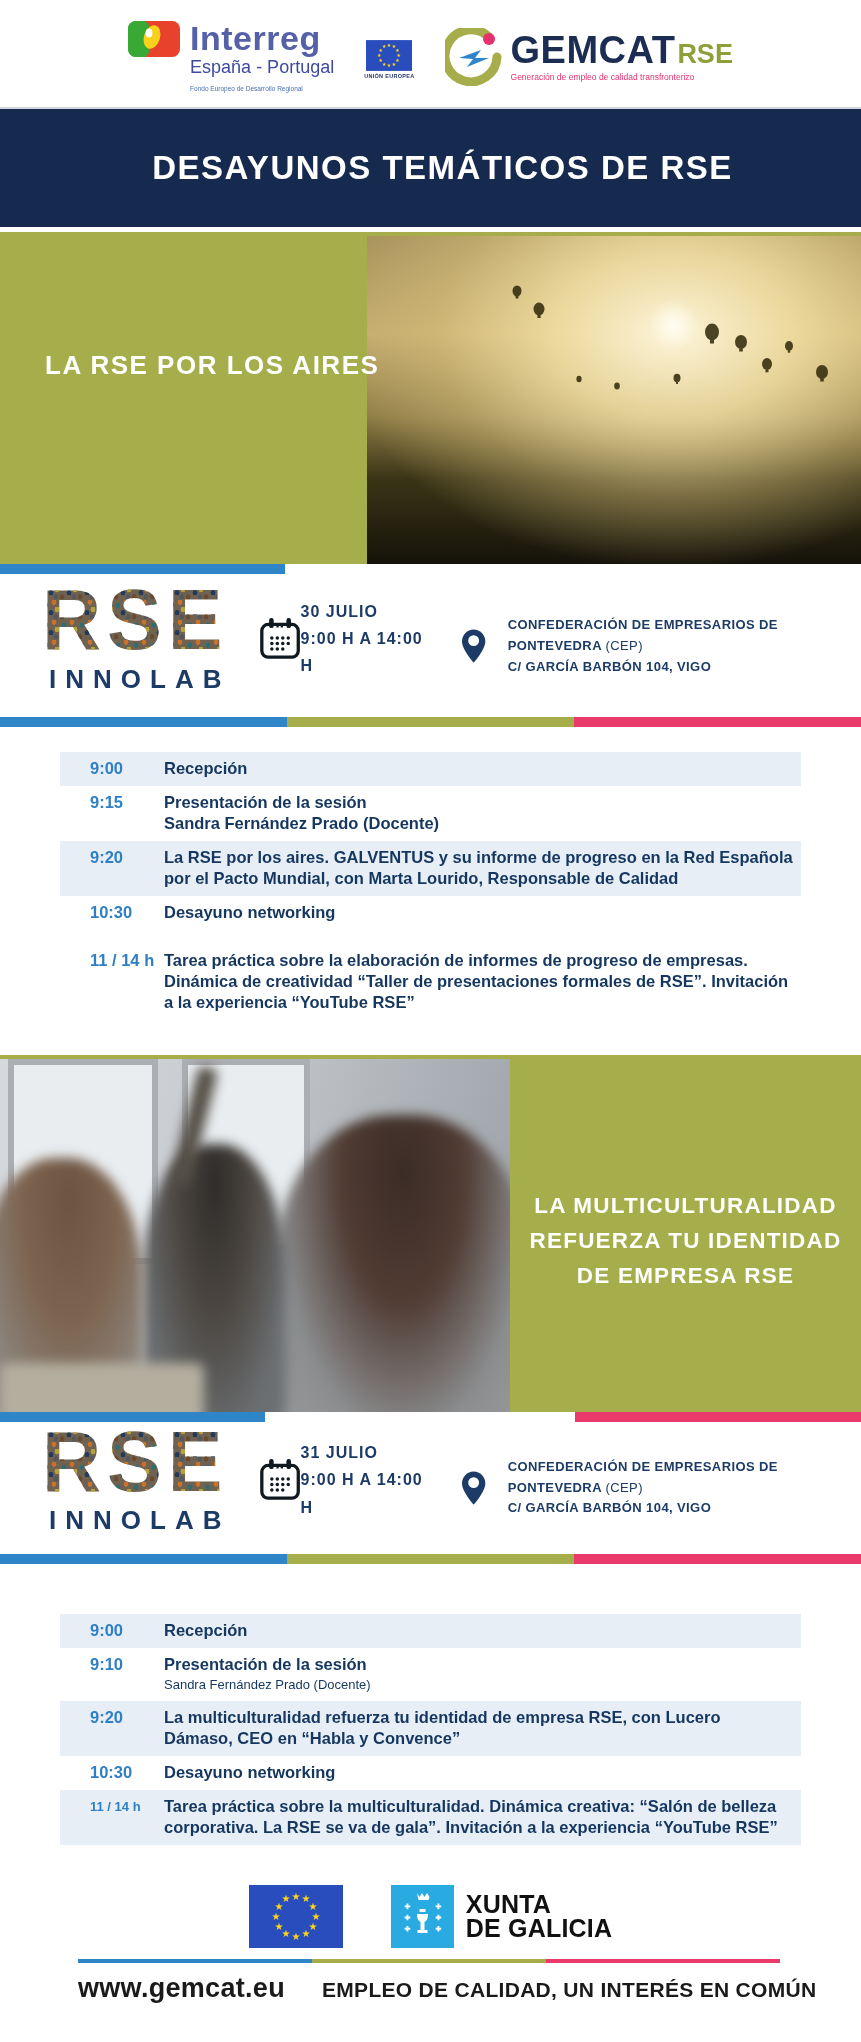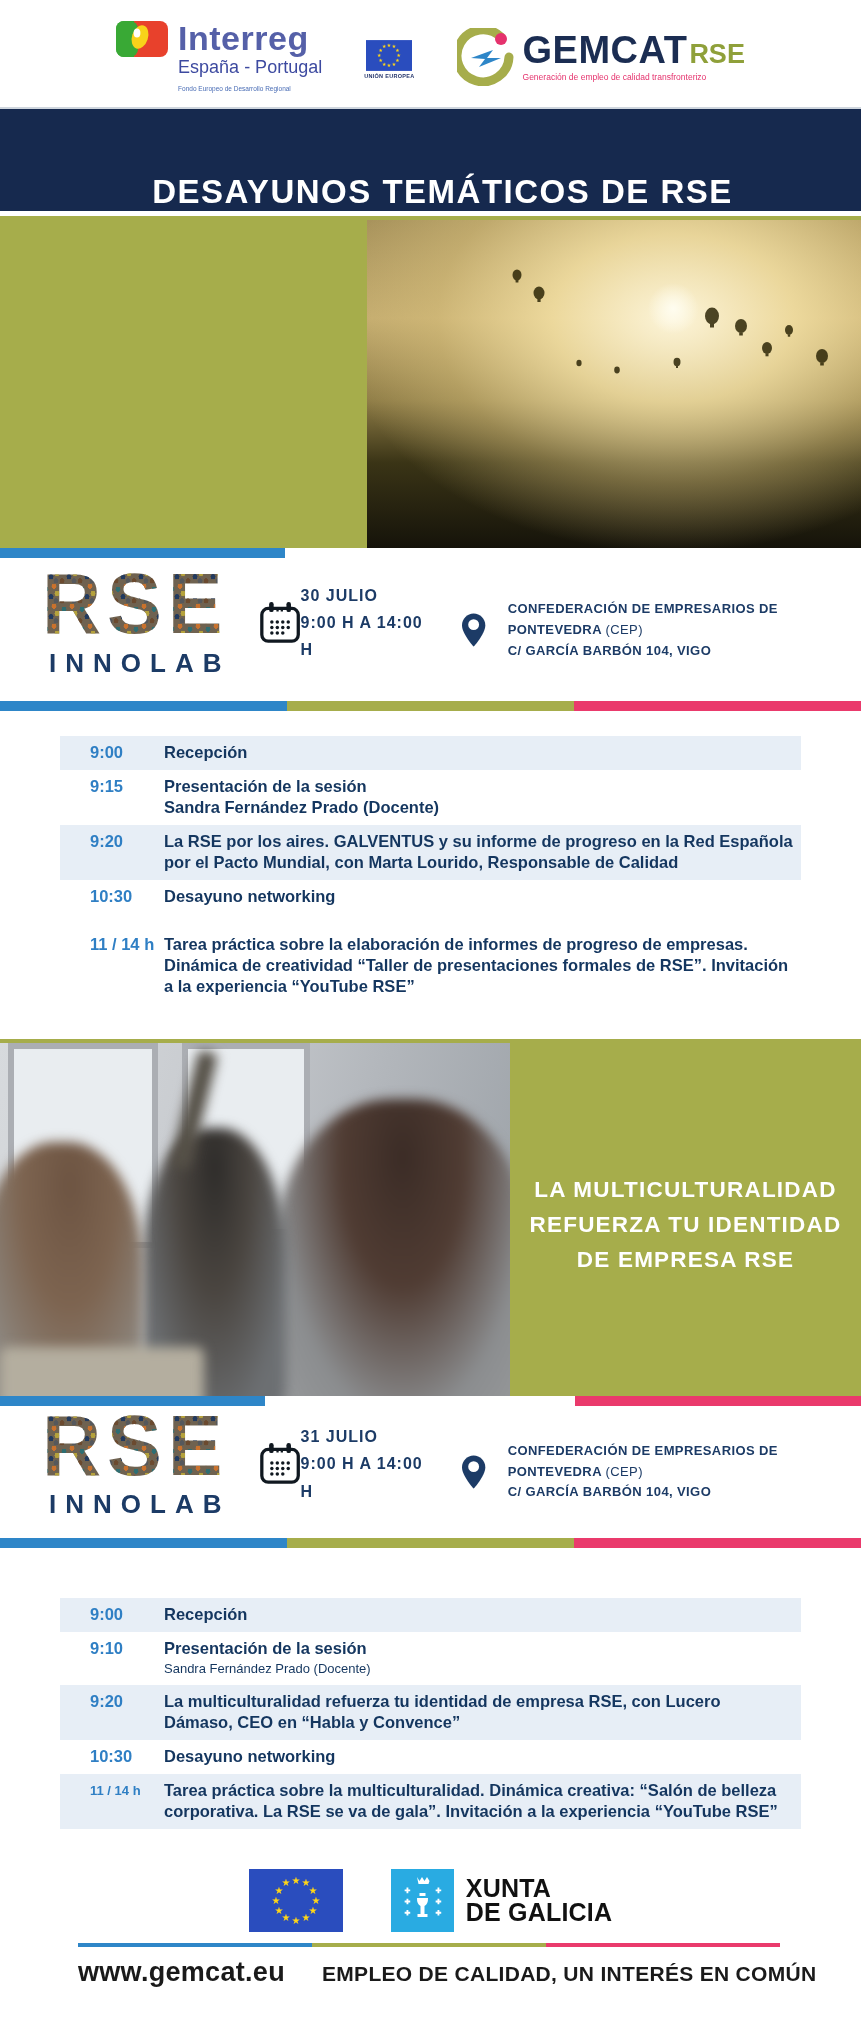--- a/index.html
+++ b/index.html
@@ -1,36 +1,36 @@
 <!DOCTYPE html>
 <html><head>
 <meta charset="utf-8">
 <style>
   * { box-sizing: border-box; margin: 0; padding: 0; }
   body { background:#ffffff; font-family:"Liberation Sans", sans-serif; }
   .page { width:861px; margin:0 auto; background:#fff; position:relative; }
 
   
-  .header { height:107px; display:flex; align-items:center; justify-content:center; gap:42px; padding-top:6px; }
+  .header { height:107px; display:flex; align-items:center; justify-content:center; gap:30px; padding-top:6px; }
   .interreg { display:flex; align-items:flex-start; gap:10px; }
   .interreg-txt { display:flex; flex-direction:column; }
   .interreg-name { font-size:34px; font-weight:bold; color:#5560a8; letter-spacing:0.5px; line-height:1; }
   .interreg-sub { font-size:18px; color:#3d4aa0; margin-top:2px;text-align:center; }
   .interreg-tag { font-size:6.5px; color:#4a6db5; margin-top:7px; }
   .euflag-sm { display:flex; flex-direction:column; align-items:center; margin-top:6px; }
   .euflag-sm .lbl { font-size:5.5px; font-weight:bold; color:#24356b; margin-top:2px; letter-spacing:0.3px; }
   .gemcat { display:flex; align-items:center; gap:8px; }
   .gemcat-col { display:flex; flex-direction:column; }
   .gemcat-row { display:flex; align-items:baseline; }
   .gemcat-name { font-size:38px; font-weight:bold; color:#1b2d52; letter-spacing:0.5px; line-height:1; }
   .gemcat-suffix { font-size:27px; font-weight:bold; color:#8fa03a; margin-left:2px; }
   .gemcat-tag { font-size:8.5px; color:#e5326d; margin-top:2px; }
 
   
-  .banner { height:104px; background:#16294e; border-top:2px solid #cfd6de; display:flex; align-items:flex-end; justify-content:center;padding-left:24px; }
+  .banner { height:120px; background:#16294e; border-top:2px solid #cfd6de; display:flex; align-items:center; justify-content:center;padding-left:24px; }
   .banner h1 { color:#ffffff; font-size:33px; letter-spacing:1.5px; font-weight:bold; }
 
   
   .hero { position:relative; height:332px; background:#a6ad4b; margin-top:5px; }
   .hero1-photo { position:absolute; left:367px; right:0; top:4px; bottom:0; overflow:hidden;
     background:
       radial-gradient(circle 34px at 62% 27%, #fffdf0 0%, rgba(255,253,240,0) 75%),
       radial-gradient(ellipse 430px 300px at 62% 30%, rgba(255,248,222,0.95) 0%, rgba(247,228,168,0.8) 28%, rgba(222,198,130,0.4) 55%, rgba(222,198,130,0) 78%),
       linear-gradient(to bottom, #a8935c 0%, #c3ab6e 30%, #8e7c46 55%, #3a3416 74%, #15130a 100%);
   }
@@ -177,20 +177,21 @@
             <rect x="420.8" y="114.5" width="2.4" height="2.2"></rect>
           <ellipse cx="455" cy="136" rx="6" ry="7"></ellipse>
             <rect x="453.2" y="142.5" width="3.6" height="3"></rect>
           <ellipse cx="310" cy="142" rx="3.5" ry="4.2"></ellipse>
             <rect x="309" y="146" width="2" height="2"></rect>
           <ellipse cx="250" cy="150" rx="2.8" ry="3.4"></ellipse>
           <ellipse cx="212" cy="143" rx="2.6" ry="3.2"></ellipse>
         </g>
       </svg>
     </div>
+    <div class="hero1-title">LA RSE POR LOS AIRES</div>
   </div>
   <div class="accent-bar-row">
     <div class="bar-blue"></div>
   </div>
 
   <div class="info-row">
     <div class="crowd-logo">
       <div class="crowd-rse">RSE</div>
       <div class="crowd-innolab">INNOLAB</div>
     </div>

